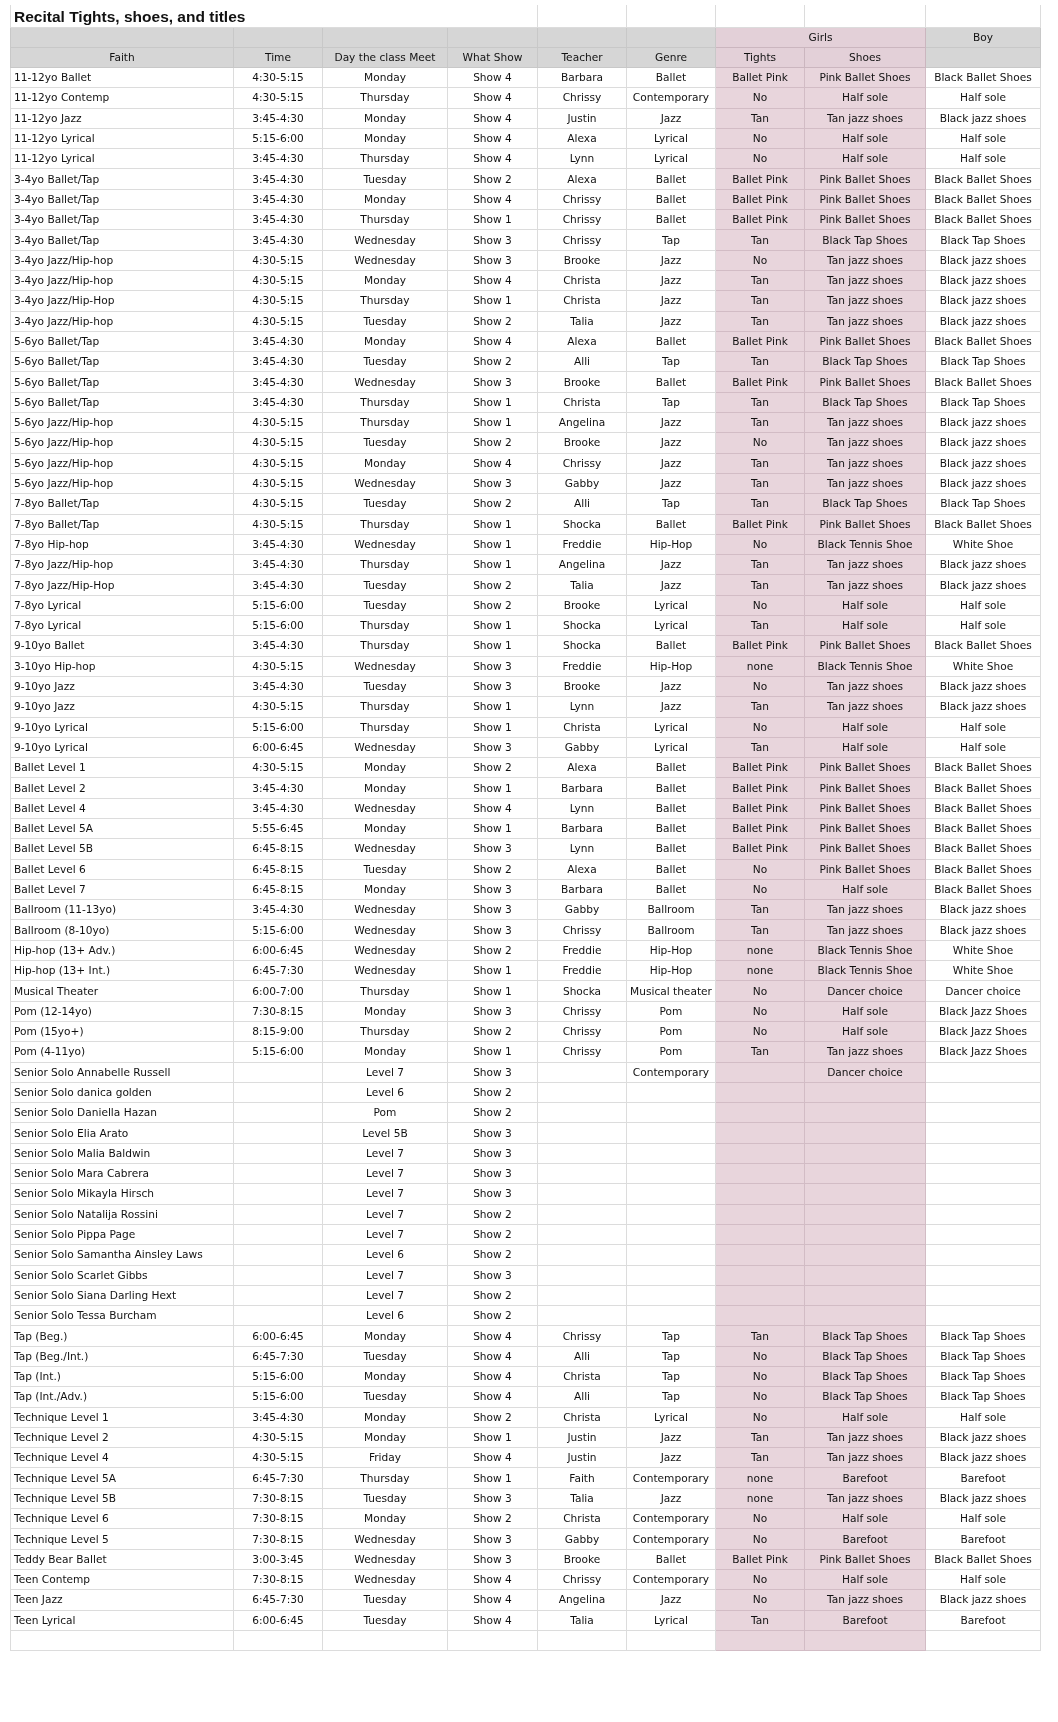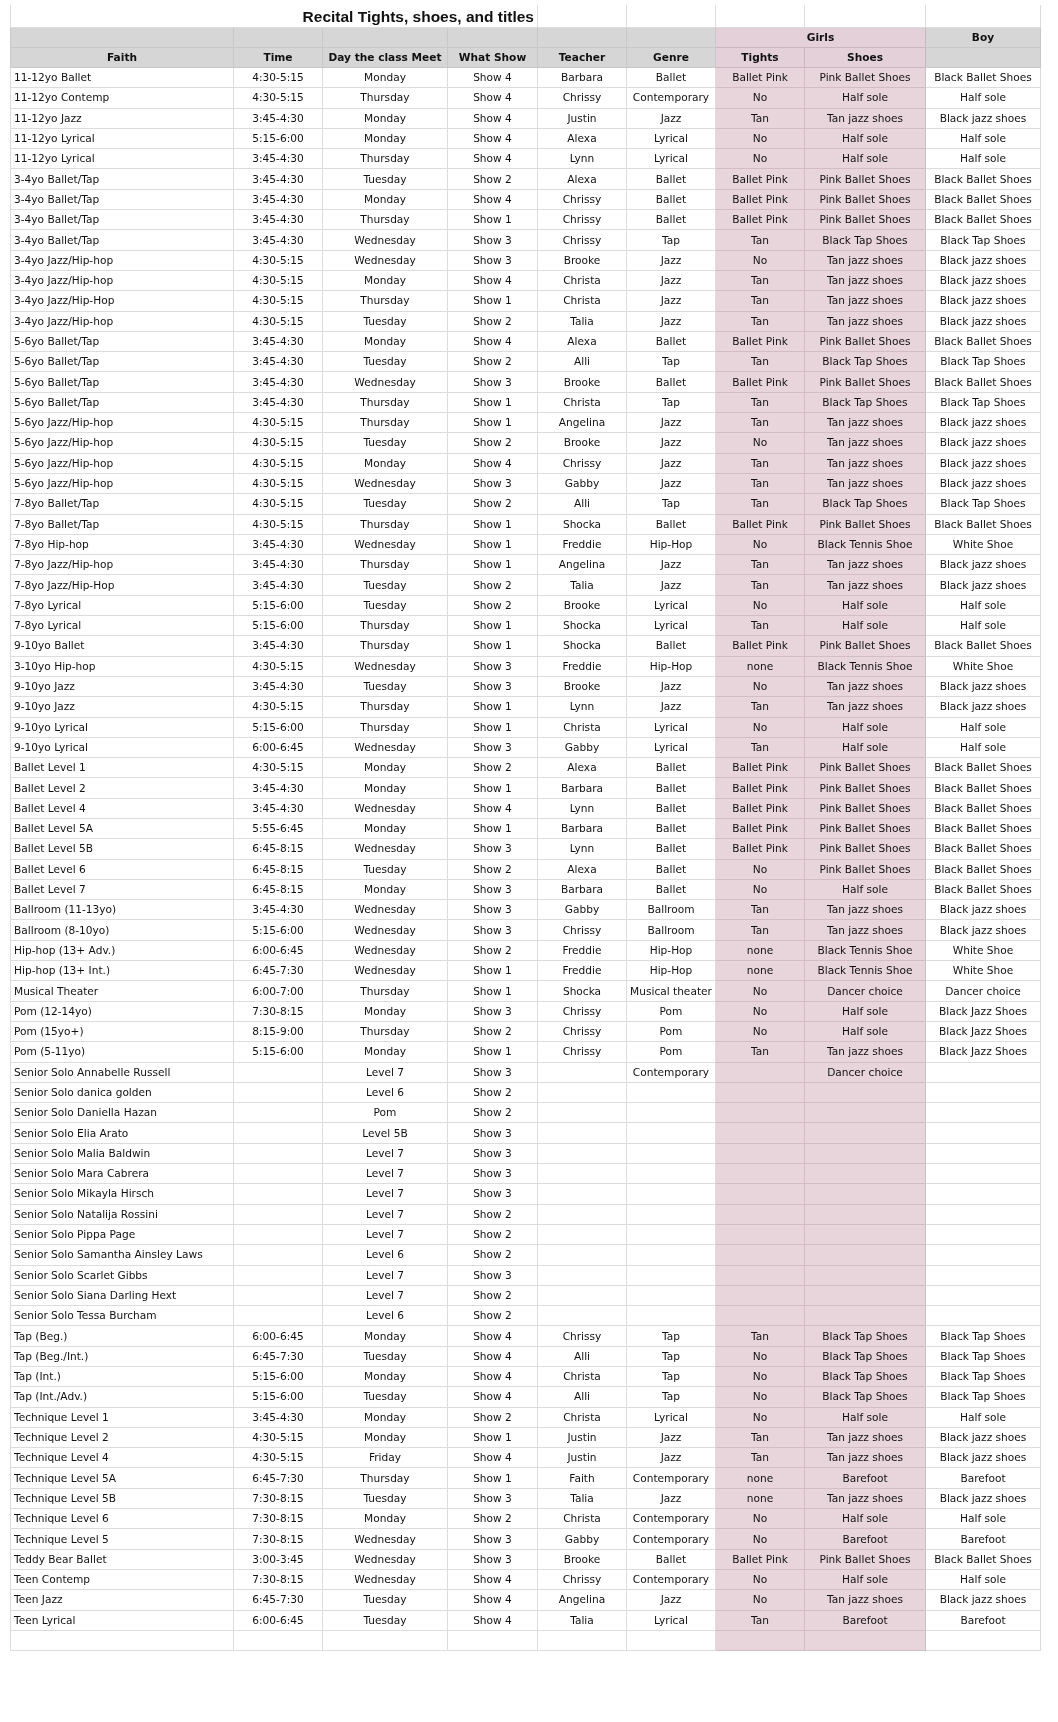--- a/index.html
+++ b/index.html
@@ -5,22 +5,22 @@
   html, body { margin: 0; padding: 0; background: #ffffff; }
   body { width: 1058px; height: 1722px; overflow: hidden; position: relative;
          font-family: "DejaVu Sans", "Liberation Sans", sans-serif; color: #111; }
   .sheet { position: absolute; left: 10px; top: 5px; }
   table { border-collapse: collapse; table-layout: fixed; }
   td { border: 1px solid #dcdcdc; font-size: 10.6px; height: 19.3px; padding: 0 3px;
        white-space: nowrap; overflow: hidden; text-align: center; line-height: 19px; }
   td.name { text-align: left; }
   tr.title td { height: 22px; border-top: none; }
   td.title-cell { font-family: "Liberation Sans", sans-serif; font-weight: bold; font-size: 15.5px;
-                  text-align: right; border-right: 1px solid #dcdcdc; }
-  tr.hdr td { background: #d6d6d6; font-weight: bold; height: 19px; border-color: #c8c8c8; }
+                  text-align: left; border-right: 1px solid #dcdcdc; }
+  tr.hdr td { background: #d6d6d6; font-weight: normal; height: 19px; border-color: #c8c8c8; }
   tr.hdr td.pink { background: #e3d0d8; border-color: #cbb6bf; }
   td.pink { background: #e8d5dc; border-color: #d2bcc5; }
   col.c-name { width: 223px; }
   col.c-time { width: 89px; }
   col.c-day { width: 125px; }
   col.c-show { width: 90px; }
   col.c-teacher { width: 89px; }
   col.c-genre { width: 89px; }
   col.c-tights { width: 89px; }
   col.c-shoes { width: 121px; }
@@ -596,21 +596,21 @@
           <td>8:15-9:00</td>
           <td>Thursday</td>
           <td>Show 2</td>
           <td>Chrissy</td>
           <td>Pom</td>
           <td class="pink">No</td>
           <td class="pink">Half sole</td>
           <td>Black Jazz Shoes</td>
         </tr>
         <tr>
-          <td class="name">Pom (5-11yo)</td>
+          <td class="name">Pom (4-11yo)</td>
           <td>5:15-6:00</td>
           <td>Monday</td>
           <td>Show 1</td>
           <td>Chrissy</td>
           <td>Pom</td>
           <td class="pink">Tan</td>
           <td class="pink">Tan jazz shoes</td>
           <td>Black Jazz Shoes</td>
         </tr>
         <tr>

